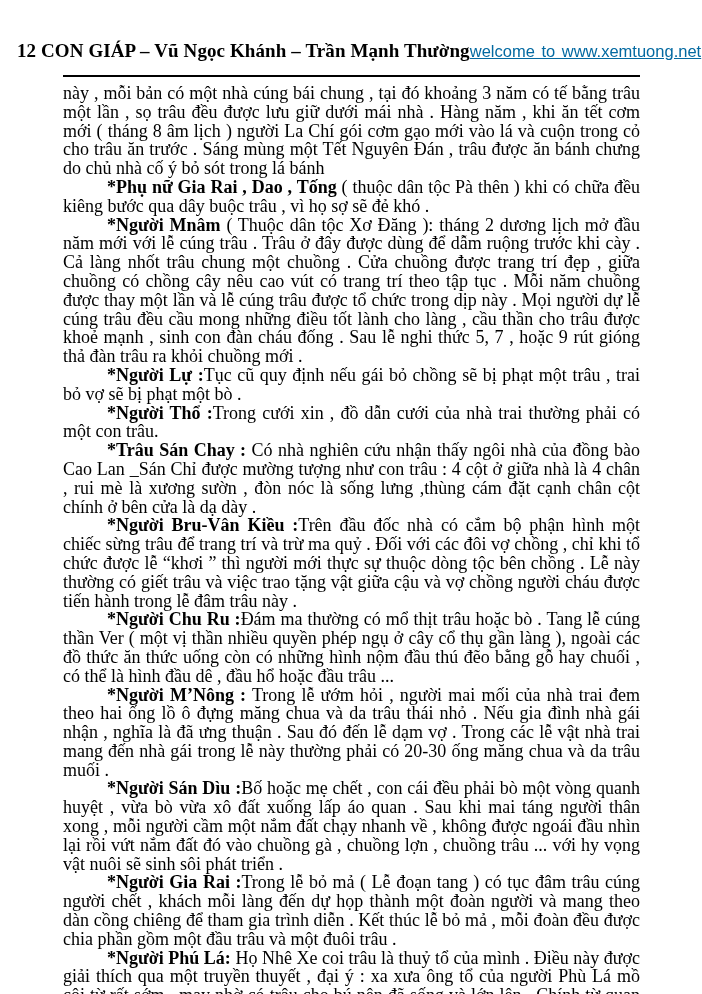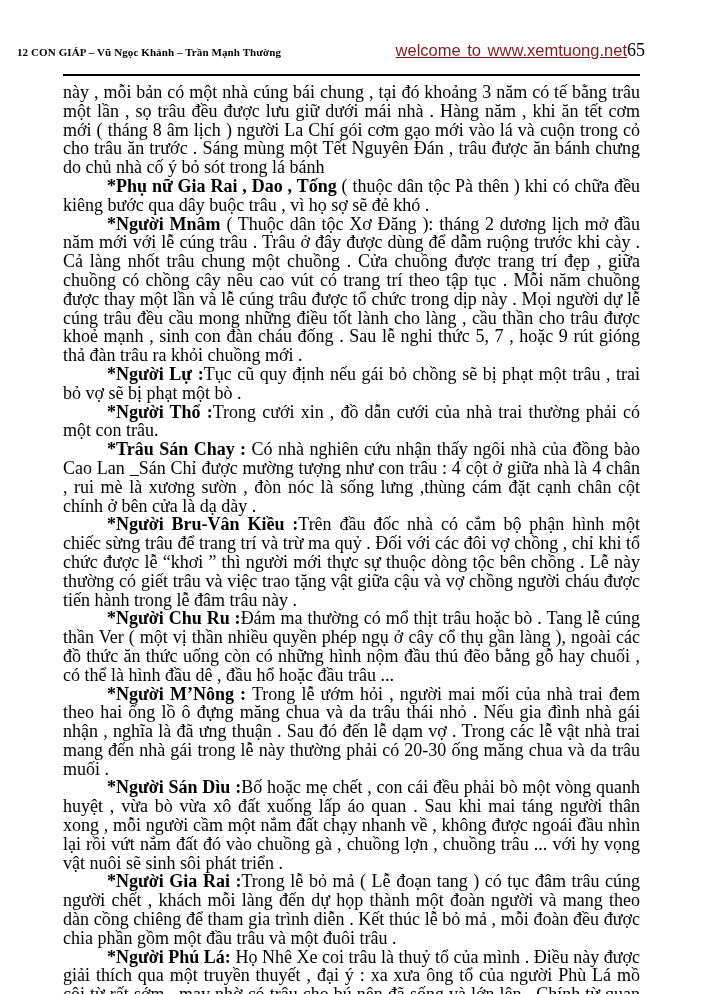--- a/index.html
+++ b/index.html
@@ -18,31 +18,31 @@
   }
   .header {
     display: flex;
     justify-content: space-between;
     align-items: baseline;
     padding: 40px 57px 0 17px;
   }
   .book-title {
     font-family: "Liberation Serif", serif;
     font-weight: bold;
-    font-size: 11px;
+    font-size: 19px;
     white-space: nowrap;
     letter-spacing: 0.1px;
   }
   .header-right {
     white-space: nowrap;
   }
   .site-link {
     font-family: "Liberation Sans", sans-serif;
     font-size: 16.5px;
-    color: #7f1d1d;
+    color: #0369a1;
     text-decoration: underline;
     word-spacing: 2px;
   }
   .page-number {
     font-family: "Liberation Serif", serif;
     font-size: 18px;
   }
   .rule {
     margin: 13px 0 0 63px;
     width: 577px;

